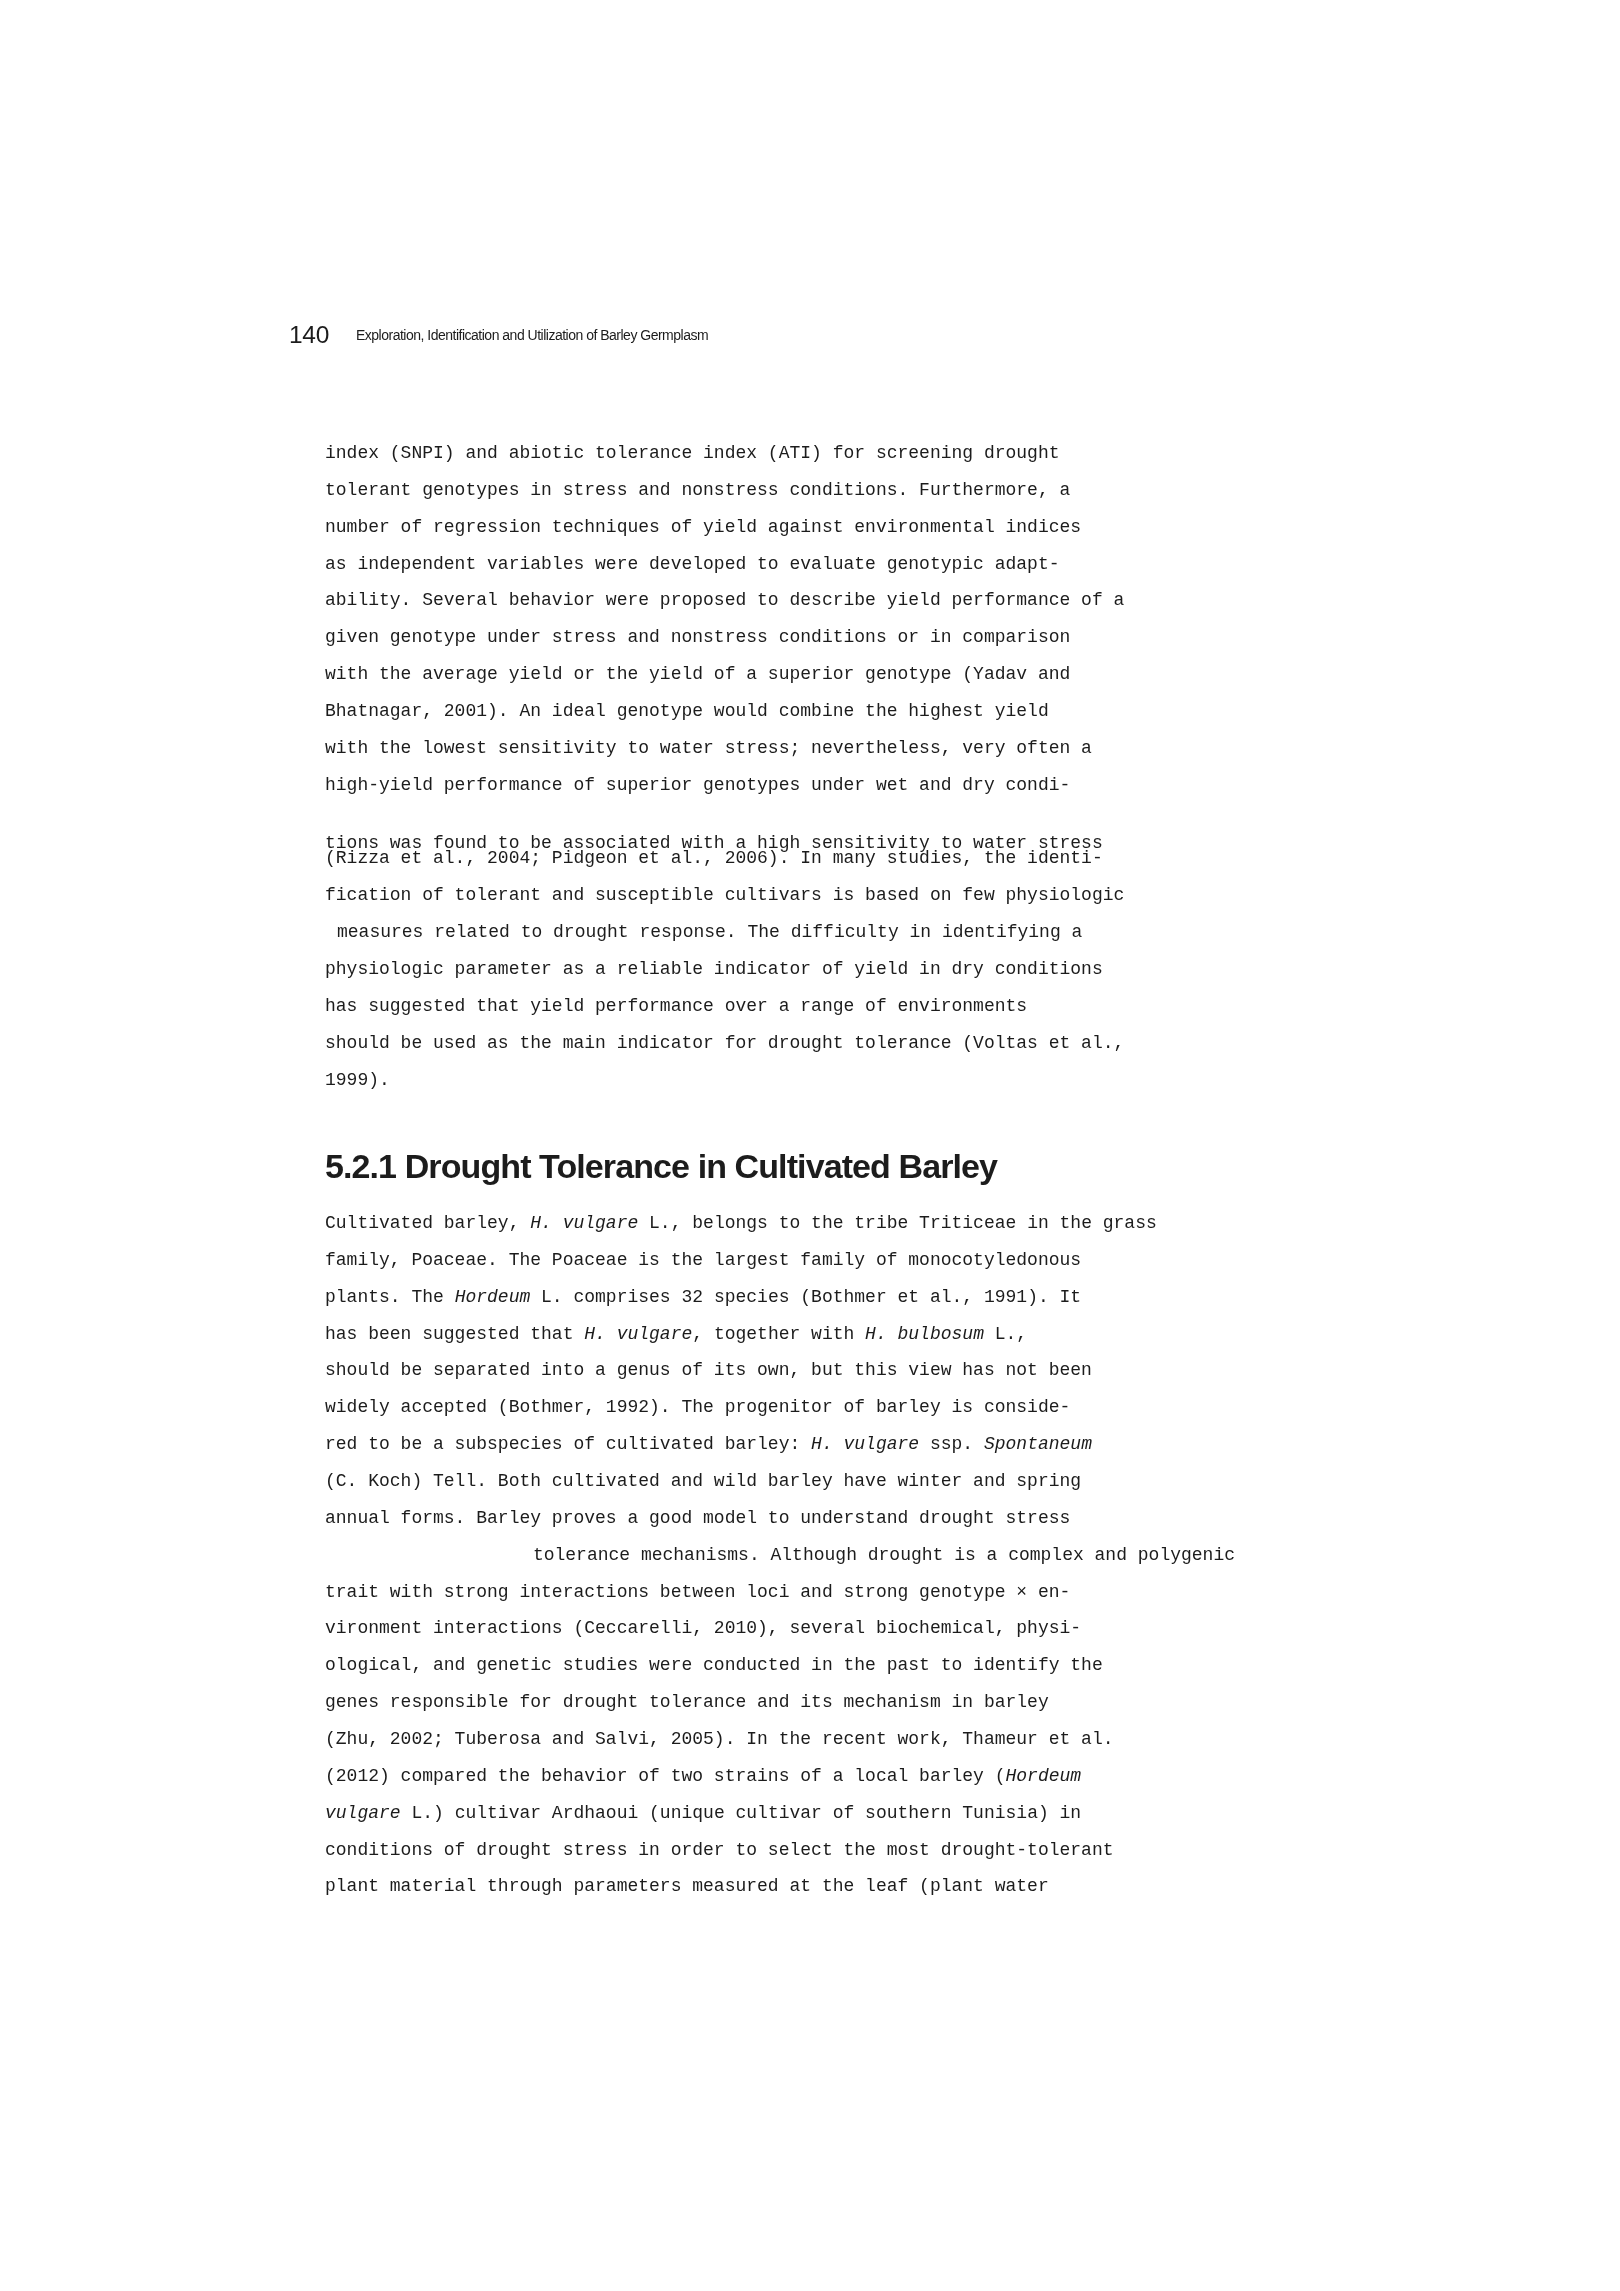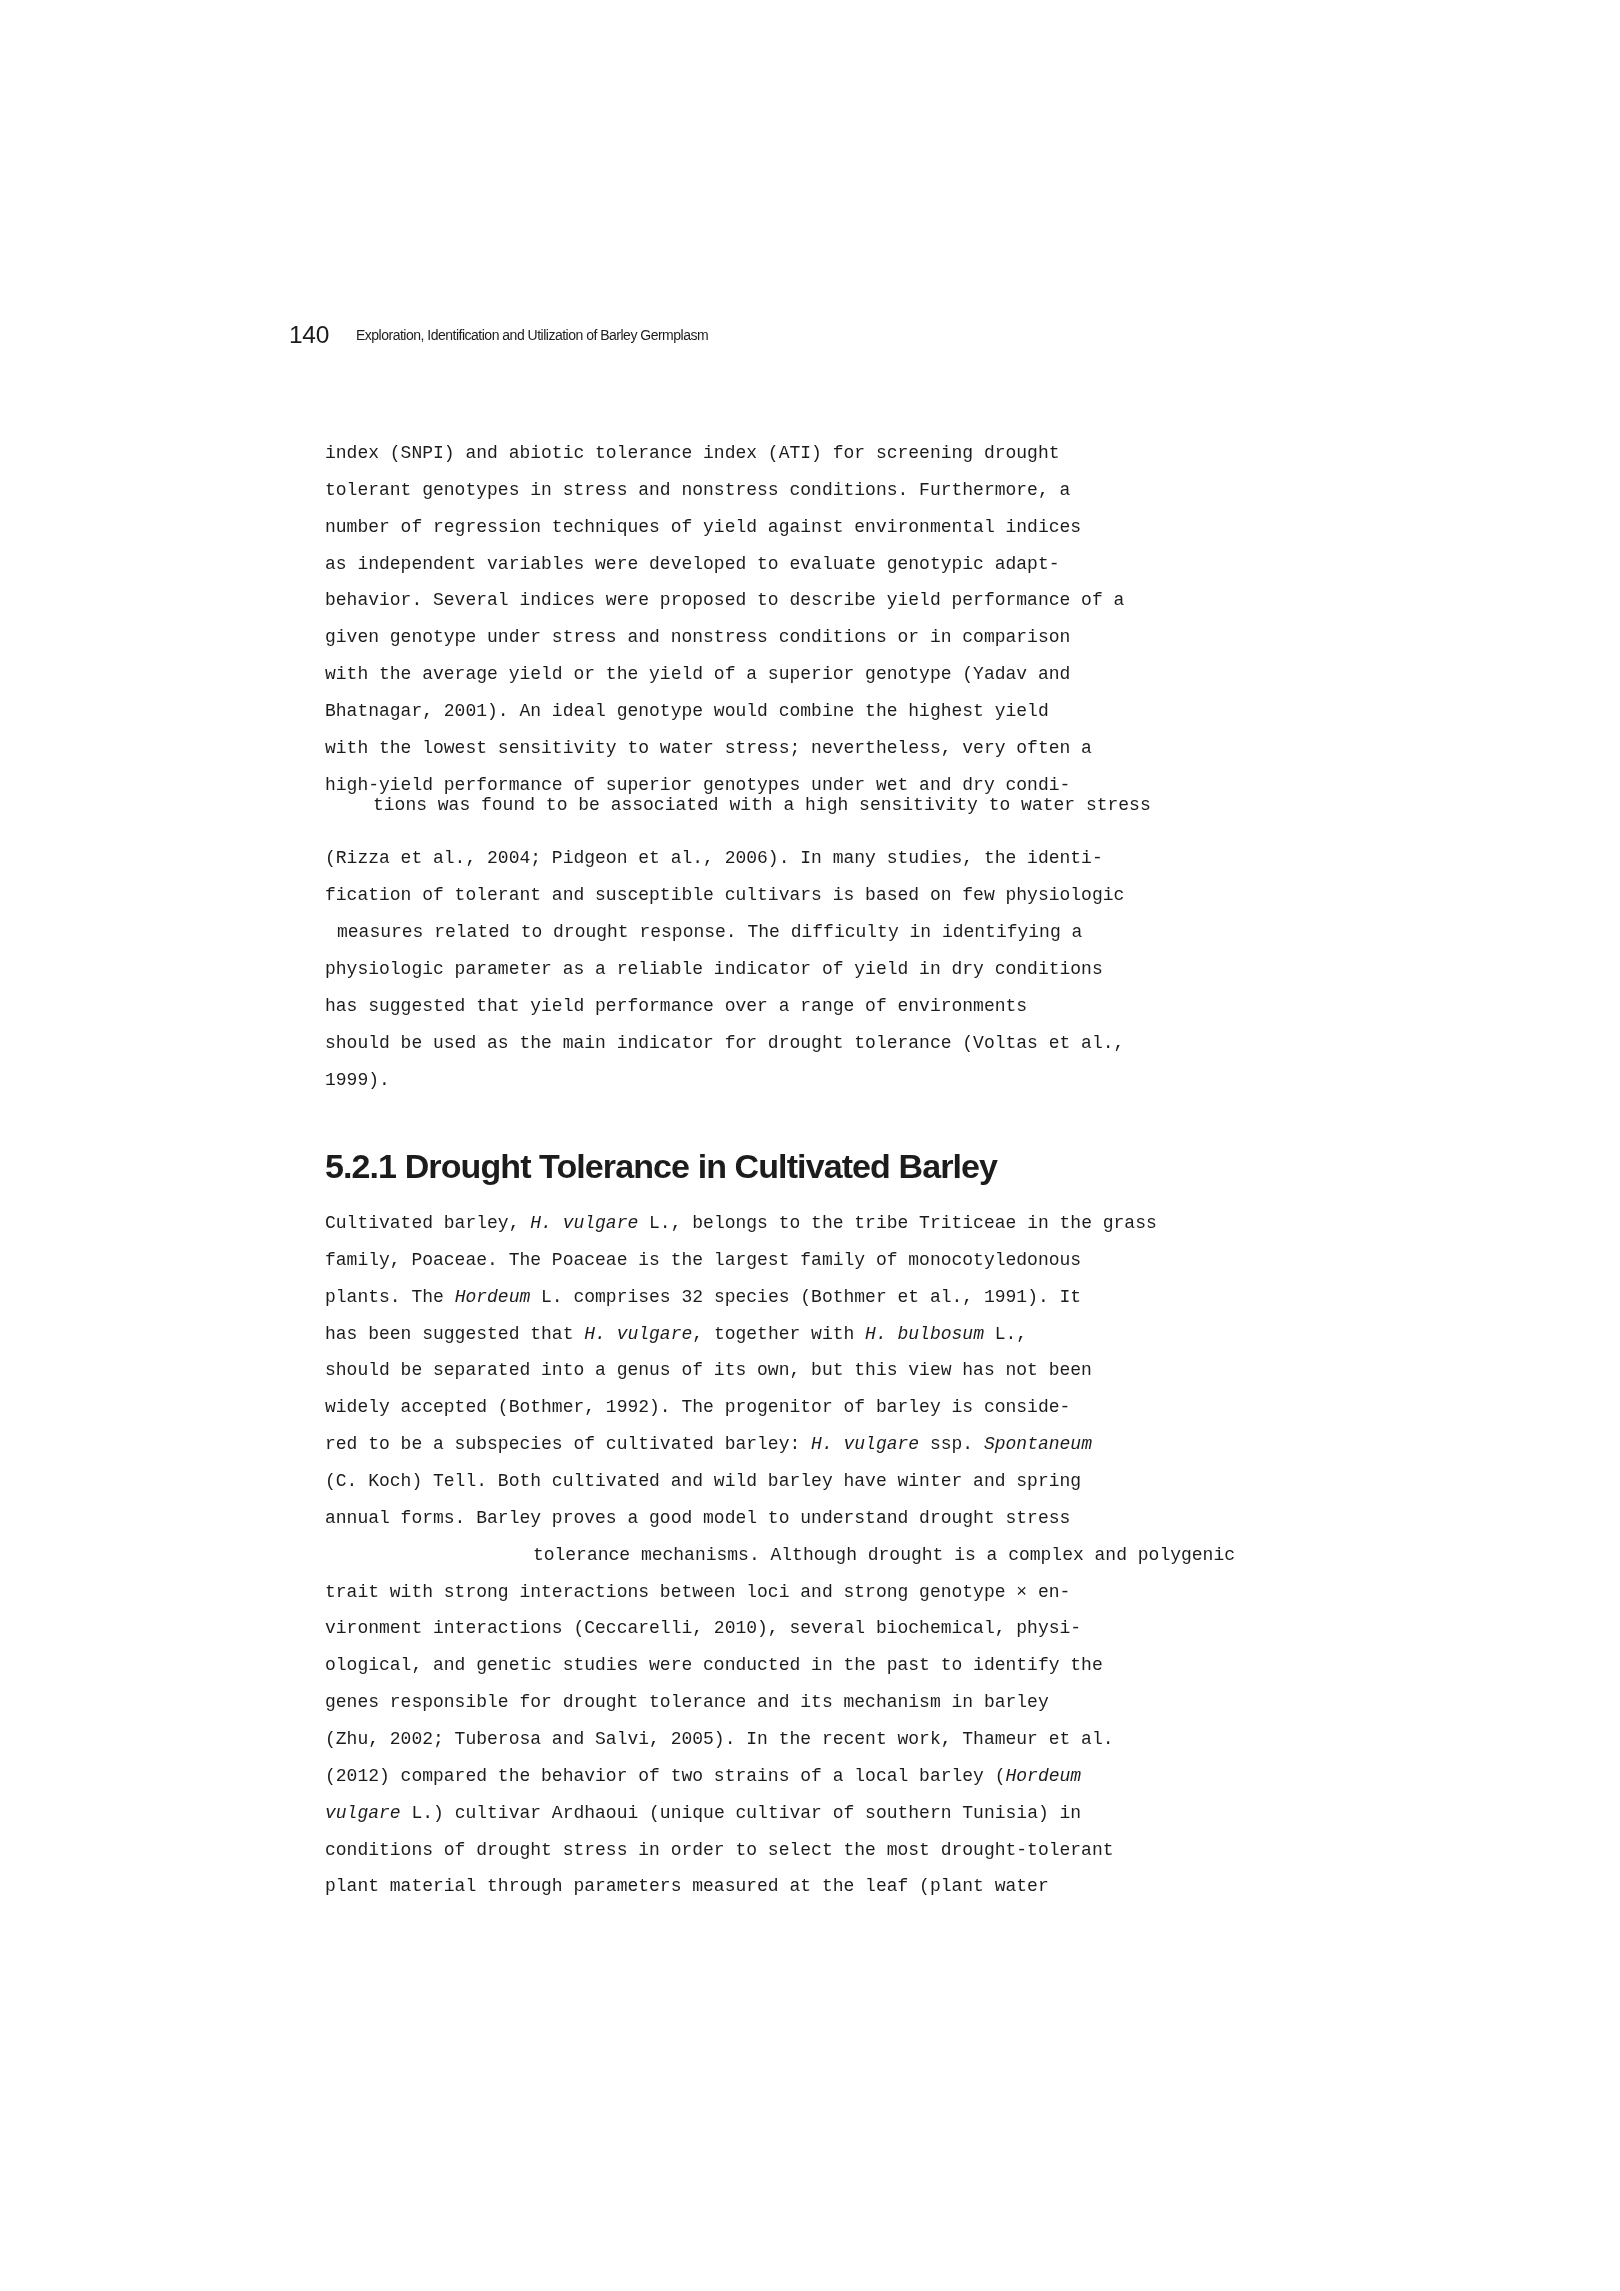--- a/index.html
+++ b/index.html
@@ -18,27 +18,27 @@
 <div class="running-head">
   <span class="page-num">140</span>
   <span class="head-title">Exploration, Identification and Utilization of Barley Germplasm</span>
 </div>
 
 <div class="block" id="para-0" style="top:441px;">
     <div class="line" style="top: 0px; word-spacing: 0px;"><span>index (SNPI) and abiotic tolerance index (ATI) for screening drought</span></div>
     <div class="line" style="top: 37px; word-spacing: 0px;"><span>tolerant genotypes in stress and nonstress conditions. Furthermore, a</span></div>
     <div class="line" style="top: 74px; word-spacing: 0px;"><span>number of regression techniques of yield against environmental indices</span></div>
     <div class="line" style="top: 111px; word-spacing: 0px;"><span>as independent variables were developed to evaluate genotypic adapt-</span></div>
-    <div class="line" style="top: 147px; word-spacing: 0px;"><span>behavior. Several indices were proposed to describe yield performance of a</span></div>
+    <div class="line" style="top: 147px; word-spacing: 0px;"><span>ability. Several behavior were proposed to describe yield performance of a</span></div>
     <div class="line" style="top: 184px; word-spacing: 0px;"><span>given genotype under stress and nonstress conditions or in comparison</span></div>
     <div class="line" style="top: 221px; word-spacing: 0px;"><span>with the average yield or the yield of a superior genotype (Yadav and</span></div>
     <div class="line" style="top: 258px; word-spacing: 0px;"><span>Bhatnagar, 2001). An ideal genotype would combine the highest yield</span></div>
     <div class="line" style="top: 295px; word-spacing: 0px;"><span>with the lowest sensitivity to water stress; nevertheless, very often a</span></div>
     <div class="line" style="top: 332px; word-spacing: 0px;"><span>high-yield performance of superior genotypes under wet and dry condi-</span></div>
-    <div class="line" style="top: 352px; word-spacing: 0px; margin-left: 48px;"><span>tions was found to be associated with a high sensitivity to water stress</span></div>
+    <div class="line" style="top: 390px; word-spacing: 0px;"><span>tions was found to be associated with a high sensitivity to water stress</span></div>
     <div class="line" style="top: 405px; word-spacing: 0px;"><span>(Rizza et al., 2004; Pidgeon et al., 2006). In many studies, the identi-</span></div>
     <div class="line" style="top: 442px; word-spacing: 0px;"><span>fication of tolerant and susceptible cultivars is based on few physiologic</span></div>
     <div class="line" style="top: 479px; word-spacing: 0px; margin-left: 12px;"><span>measures related to drought response. The difficulty in identifying a</span></div>
     <div class="line" style="top: 516px; word-spacing: 0px;"><span>physiologic parameter as a reliable indicator of yield in dry conditions</span></div>
     <div class="line" style="top: 553px; word-spacing: 0px;"><span>has suggested that yield performance over a range of environments</span></div>
     <div class="line" style="top: 590px; word-spacing: 0px;"><span>should be used as the main indicator for drought tolerance (Voltas et al.,</span></div>
     <div class="line" style="top: 627px;"><span>1999).</span></div>
   </div>
 
 <div class="heading">5.2.1  Drought Tolerance in Cultivated Barley</div>

